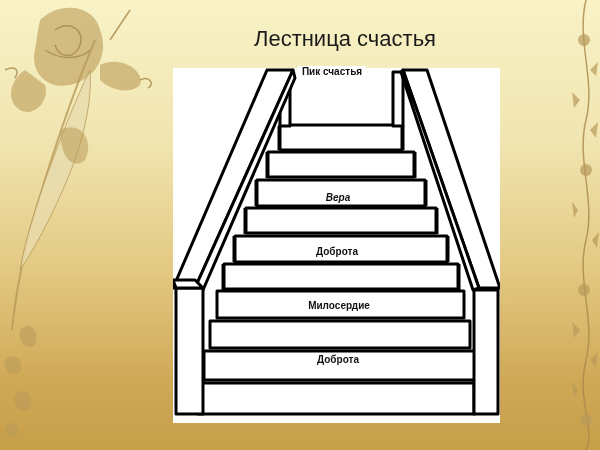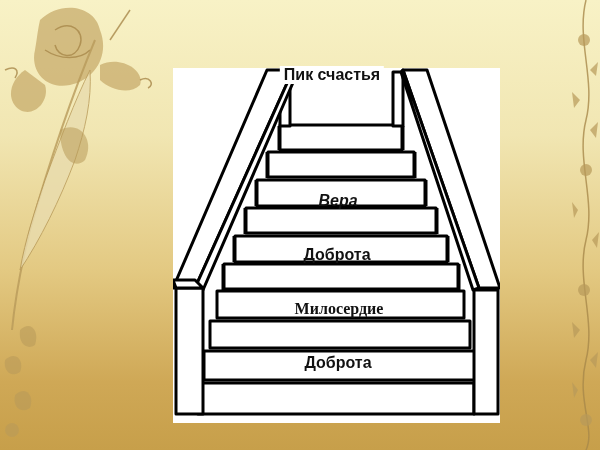--- a/index.html
+++ b/index.html
@@ -14,21 +14,21 @@
     .title {
       position: absolute; left: 175px; top: 26px; width: 340px; text-align: center;
       font-size: 22px; color: #1a1a1a;
     }
     .picture {
       position: absolute; left: 173px; top: 68px; width: 327px; height: 355px;
       background: #ffffff;
     }
     .picture svg { position: absolute; left: 0; top: 0; }
     .step-label {
-      position: absolute; font-weight: bold; font-size: 16px; color: #111;
+      position: absolute; font-weight: bold; font-size: 10px; color: #111;
       transform: translateX(-50%); white-space: nowrap; background: transparent;
     }
   </style>
 </head>
 <body>
 
 <div class="slide">
 
   <svg class="deco-left" viewBox="0 0 170 450" width="170" height="450">
     <g fill="#c8ac6c" opacity="0.75">
@@ -65,20 +65,21 @@
       <path d="M8 100 L0 92 L2 108 Z"></path>
       <path d="M18 130 L26 122 L24 138 Z"></path>
       <path d="M6 210 L0 202 L2 218 Z"></path>
       <path d="M20 240 L27 232 L25 248 Z"></path>
       <path d="M8 330 L0 322 L2 338 Z"></path>
       <path d="M18 360 L26 352 L24 368 Z"></path>
       <path d="M6 390 L0 382 L2 398 Z"></path>
     </g>
   </svg>
 
+  <div class="title">Лестница счастья</div>
 
   <div class="picture">
     <svg width="327" height="355" viewBox="0 0 327 355">
       <g fill="#fff" stroke="#000" stroke-width="3" stroke-linejoin="round">
 
         <rect x="108" y="2" width="122" height="58" stroke-width="0"></rect>
 
         <rect x="107" y="57" width="122" height="25"></rect>
         <rect x="95" y="84" width="146" height="25"></rect>
         <rect x="84" y="112" width="168" height="26"></rect>
@@ -118,16 +119,16 @@
         <line x1="275" y1="168" x2="275" y2="194"></line>
         <line x1="286" y1="196" x2="286" y2="222"></line>
 
         <rect x="301" y="222" width="24" height="124"></rect>
       </g>
     </svg>
 
     <span class="step-label" style="left:159px; top:-2px; background:#fff; padding:0 4px;">Пик счастья</span>
     <span class="step-label" style="left:165px; top:124px;font-style:italic;">Вера</span>
     <span class="step-label" style="left:164px; top:178px;">Доброта</span>
-    <span class="step-label" style="left:166px; top:232px;font-family:Liberation Serif, serif;">Милосердие</span>
+    <span class="step-label" style="left:166px; top:232px;">Милосердие</span>
     <span class="step-label" style="left:165px; top:286px;">Доброта</span>
   </div>
 </div>
 
 </body></html>

